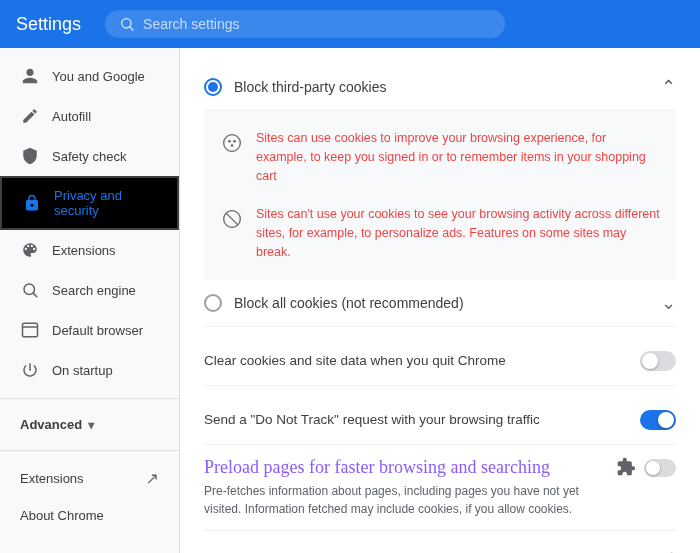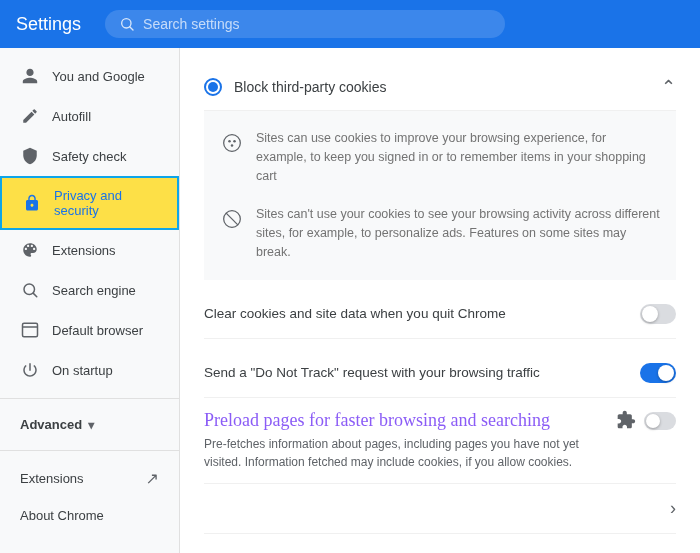--- a/index.html
+++ b/index.html
@@ -59,23 +59,23 @@
     .sidebar-item {
       display: flex;
       align-items: center;
       padding: 10px 20px;
       cursor: pointer;
       color: #3c4043;
       font-size: 13px;
       position: relative;
     }
     .sidebar-item.active {
-      background: #fde047;
+      background: #000000;
       color: #1a73e8;
-      border: 2px solid #0ea5e9;
+      border: 2px solid #404040;
     }
     .sidebar-item .icon {
       width: 20px;
       height: 20px;
       margin-right: 12px;
       display: flex;
       align-items: center;
       justify-content: center;
       flex-shrink: 0;
       color: #5f6368;
@@ -153,21 +153,21 @@
     }
     .sub-icon {
       width: 24px;
       height: 24px;
       flex-shrink: 0;
       display: flex;
       align-items: center;
       justify-content: center;
       margin-top: 2px;
     }
-    .sub-text { color: #737373; font-size: 12.5px; line-height: 1.5; }
+    .sub-text { color: #ef4444; font-size: 12.5px; line-height: 1.5; }
 
     
     .toggle-row {
       display: flex;
       align-items: center;
       padding: 14px 0;
       border-bottom: 1px solid #f0f0f0;
       margin-top: 10px;
     }
     .toggle-label { flex: 1; color: #3c4043; font-size: 13.5px; }
@@ -352,20 +352,25 @@
         <div class="sub-icon">
           <svg width="20" height="20" viewBox="0 0 24 24" fill="none">
             <circle cx="12" cy="12" r="10" stroke="#5f6368" stroke-width="1.5"></circle>
             <line x1="5" y1="5" x2="19" y2="19" stroke="#5f6368" stroke-width="1.5"></line>
           </svg>
         </div>
         <span class="sub-text">Sites can't use your cookies to see your browsing activity across different sites, for example, to personalize ads. Features on some sites may break.</span>
       </div>
     </div>
 
+    <div class="option-row">
+      <div class="radio-circle empty"></div>
+      <span class="option-label">Block all cookies (not recommended)</span>
+      <span class="chevron">⌄</span>
+    </div>
 
     <div class="toggle-row">
       <span class="toggle-label">Clear cookies and site data when you quit Chrome</span>
       <div class="toggle off">
         <div class="toggle-thumb"></div>
       </div>
     </div>
 
     <div class="toggle-row">
       <span class="toggle-label">Send a "Do Not Track" request with your browsing traffic</span>

